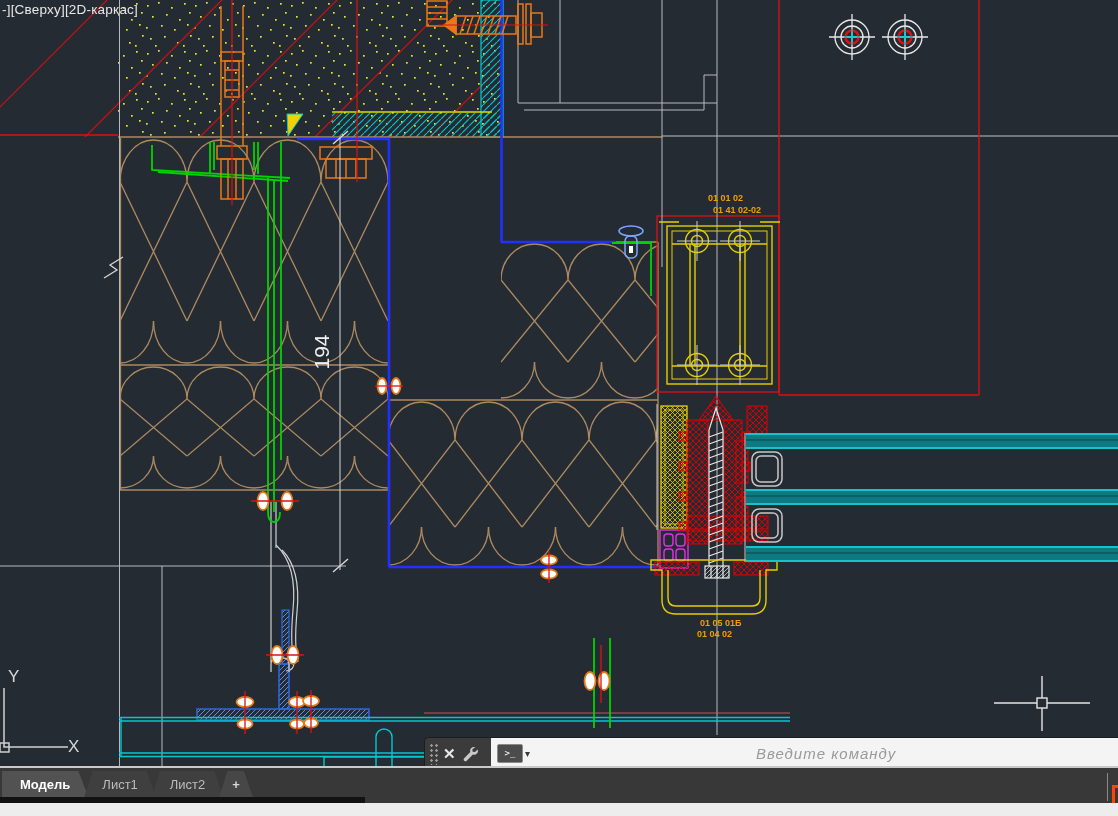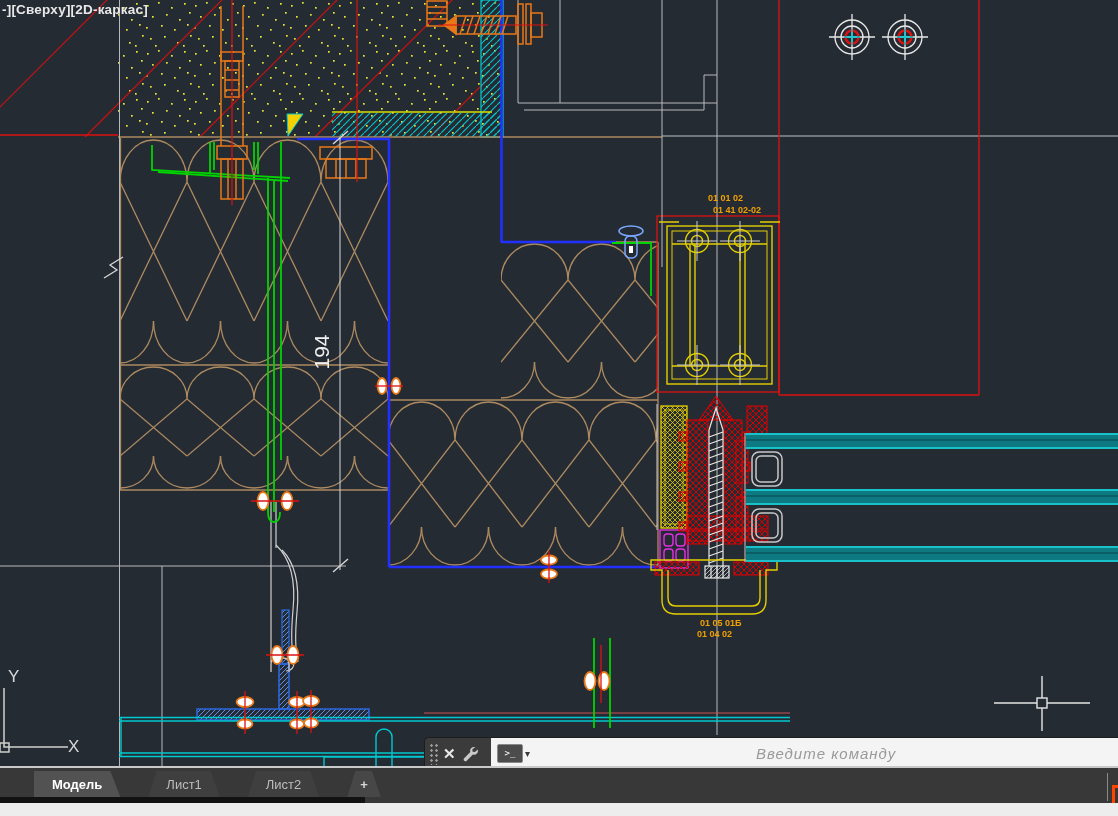--- a/index.html
+++ b/index.html
@@ -1,20 +1,20 @@
 <!DOCTYPE html>
 <html><head>
 <meta charset="utf-8">
 <style>
   html,body{margin:0;padding:0;background:#252b33;width:1118px;height:816px;overflow:hidden;
     font-family:"Liberation Sans",sans-serif;}
   #stage{position:relative;width:1118px;height:816px;background:#252b33;}
   #cad{position:absolute;left:0;top:0;}
   svg text{font-family:"Liberation Sans",sans-serif;}
-  .vplabel{position:absolute;left:2px;top:2px;color:#e8e8e8;font-size:13.5px;letter-spacing:.2px;z-index:5;font-weight:bold;}
+  .vplabel{position:absolute;left:2px;top:2px;color:#e8e8e8;font-size:13.5px;letter-spacing:.2px;z-index:5;}
   
   .cmdbar{position:absolute;left:424px;top:737px;width:694px;height:33px;display:flex;z-index:8;
     border:1px solid #1d1d1d;border-right:none;border-radius:5px 0 0 5px;box-sizing:border-box;}
   .cmd-left{width:62px;background:#3b3b3b;border-radius:4px 0 0 4px;display:flex;align-items:center;
     padding-left:4px;gap:5px;}
   .grip{width:9px;height:22px;background-image:radial-gradient(circle,#9a9a9a 1px,transparent 1.5px);
     background-size:5px 5px;}
   .cmd-x{color:#e8e8e8;font-size:15px;font-weight:bold;line-height:1;cursor:default;}
   .cmd-wrench{width:17px;height:17px;display:block;}
   .cmd-input-wrap{flex:1;background:#f4f4f4;display:flex;align-items:center;padding-left:6px;}
@@ -23,21 +23,21 @@
   .dd{color:#3a3a3a;font-size:10px;margin:0 4px 0 2px;}
   .cmd-input{flex:1;border:none;outline:none;background:transparent;font-style:italic;
     font-family:"Liberation Sans",sans-serif;font-size:15px;color:#6d6d6d;letter-spacing:1px;text-align:center;}
   .cmd-input::placeholder{color:#9a9a9a;}
   
   .tabbar{position:absolute;left:0;top:766px;width:1118px;height:37px;background:#383838;
     border-top:2px solid #c9c9c9;box-sizing:border-box;z-index:9;}
   .tabs{position:absolute;left:2px;top:3px;display:flex;height:26px;}
   .tab{height:26px;display:flex;align-items:center;justify-content:center;font-size:13px;
     padding:0 18px;margin-right:-4px;background:#3f3f3f;color:#bdbdbd;
-    clip-path:polygon(8px 0,calc(100% - 9px) 0,100% 100%,0 100%);cursor:default;margin-left:32px;}
+    clip-path:polygon(8px 0,calc(100% - 9px) 0,100% 100%,0 100%);cursor:default;}
   .tab.active{background:#525252;color:#ffffff;font-weight:bold;
     clip-path:polygon(0 0,calc(100% - 10px) 0,100% 100%,0 100%);}
   .tab.addtab{padding:0 13px;background:#474747;color:#d8d8d8;font-weight:bold;}
   .tab-shadow{position:absolute;left:0;top:29px;width:365px;height:8px;background:#121212;}
   .tb-sep{position:absolute;left:1107px;top:5px;width:1px;height:28px;background:#8a8a8a;}
   .tb-corner{position:absolute;left:1112px;top:17px;width:6px;height:15px;
     border-left:3px solid #ff4400;border-top:3px solid #ff4400;}
   .bottomstrip{position:absolute;left:0;top:803px;width:1118px;height:13px;background:#ededed;z-index:9;}
 </style>
 </head>

